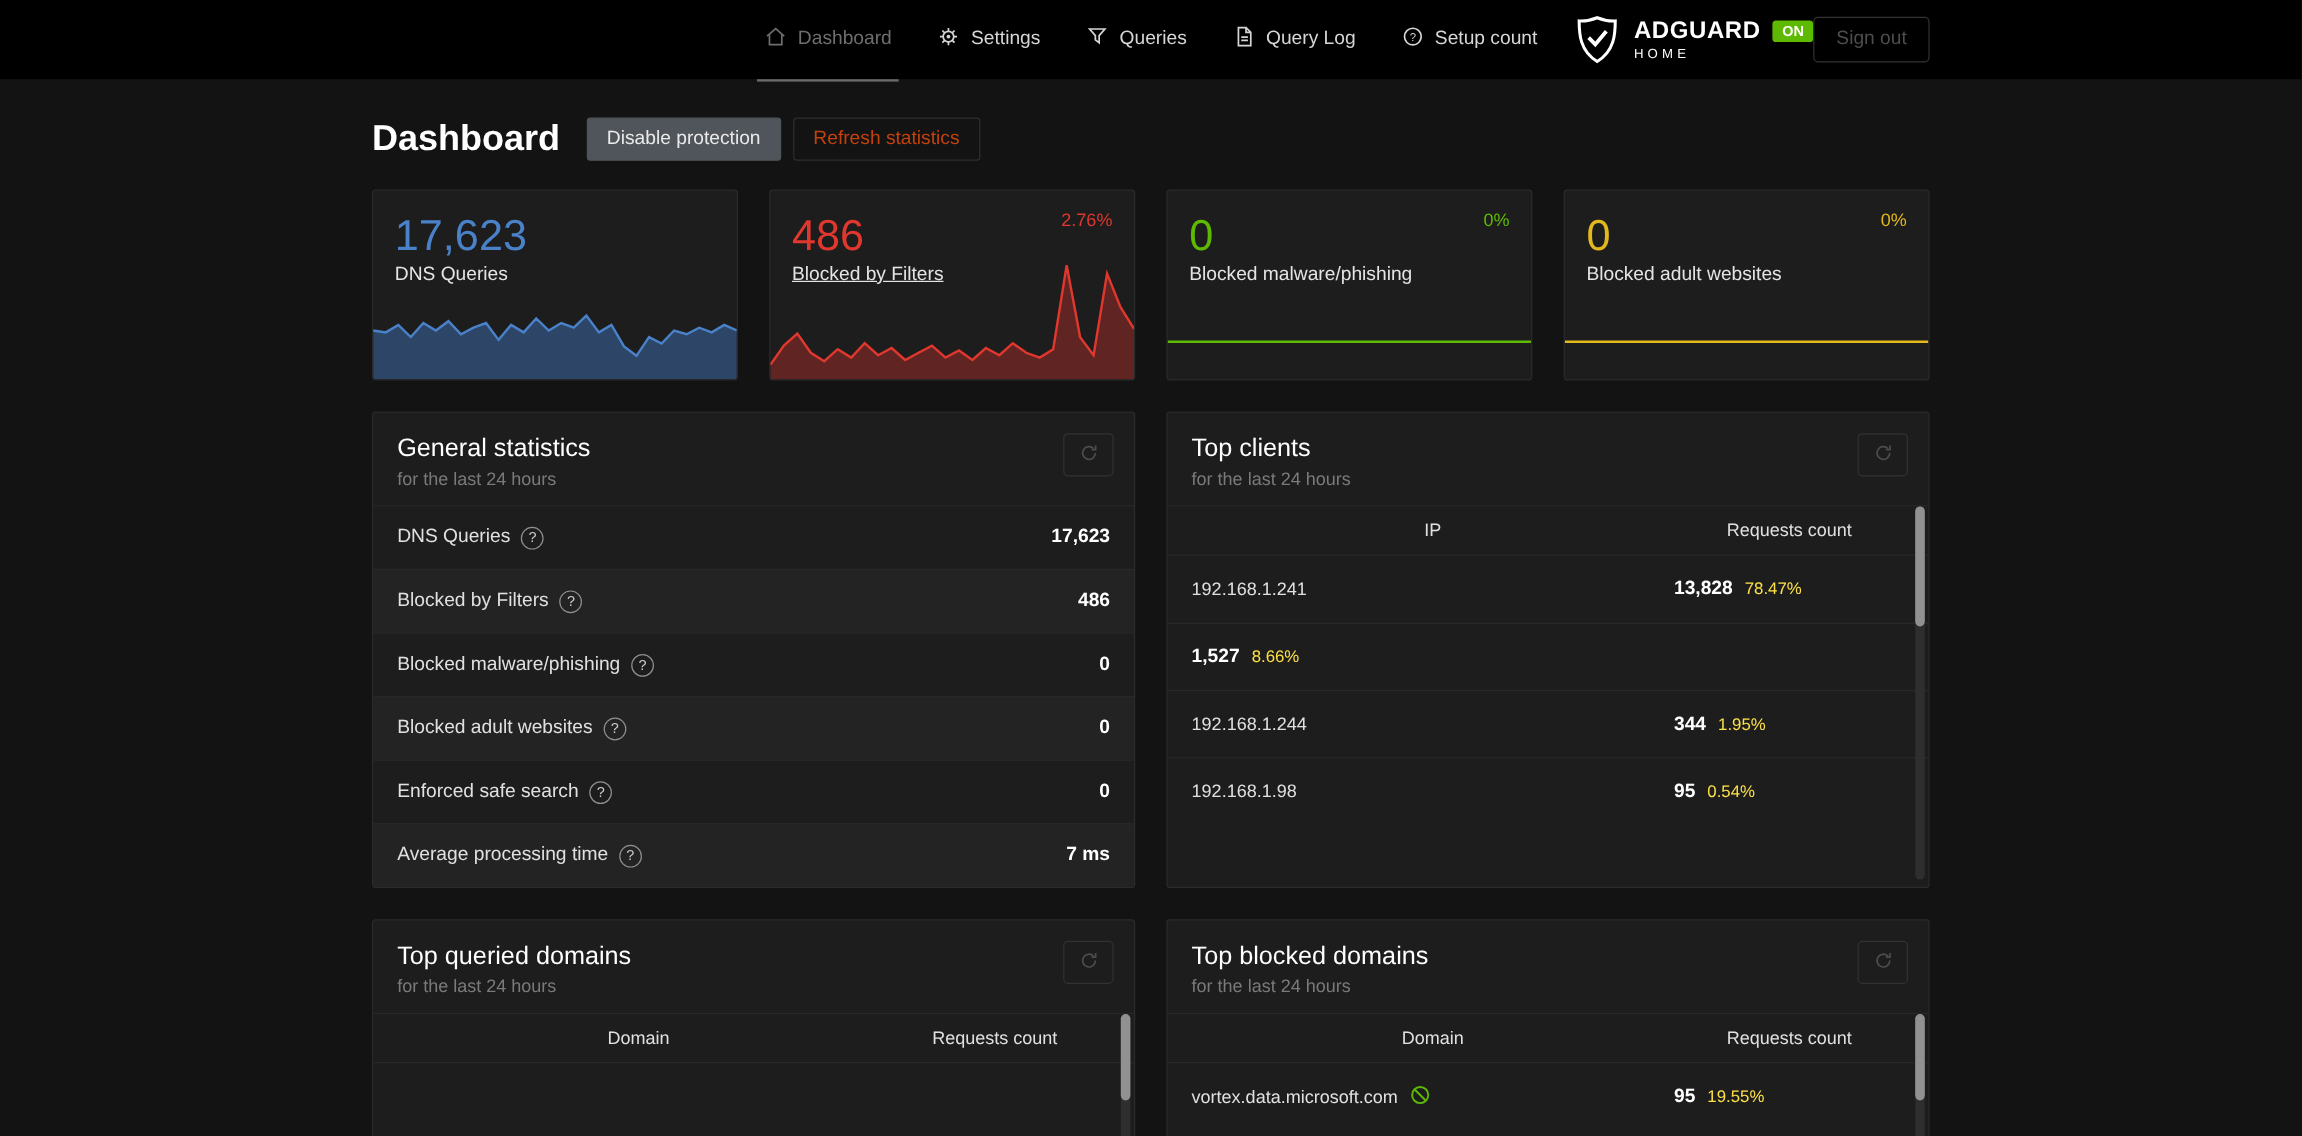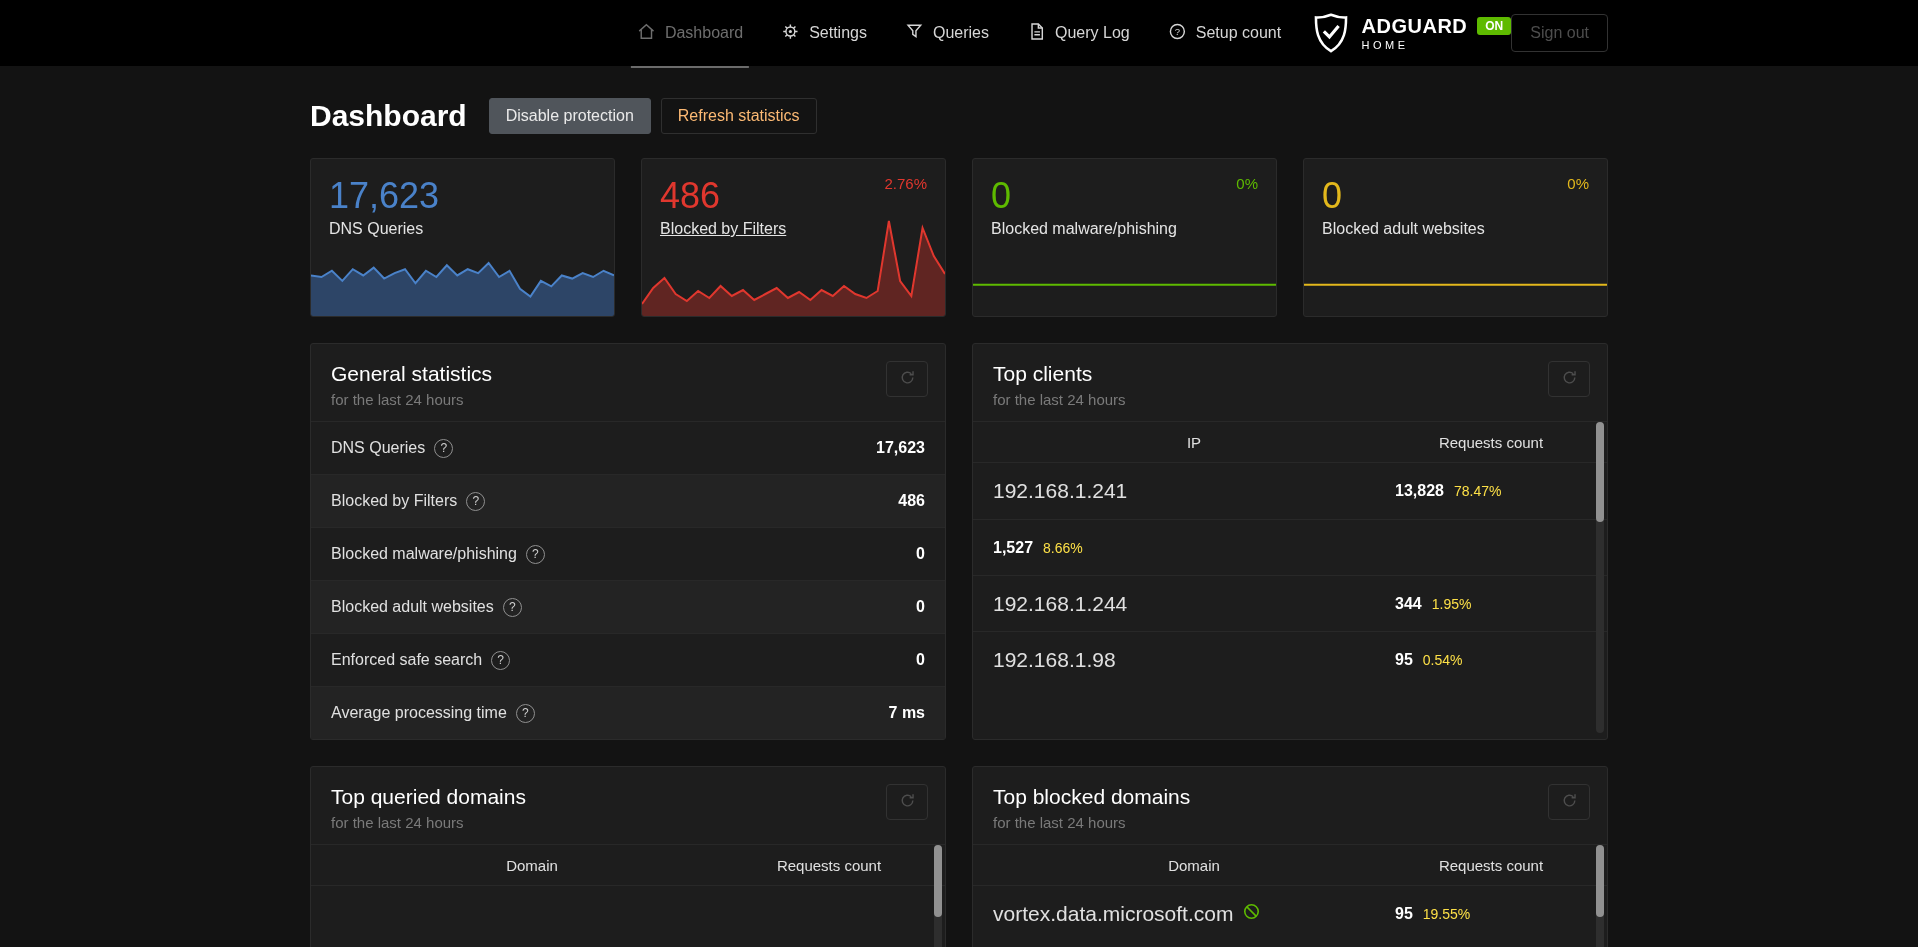--- a/index.html
+++ b/index.html
@@ -32,21 +32,21 @@
     bottom:-2px; height:2px; background:#6b6b6b; }
   .signout-btn { background:transparent; border:1px solid #323232; color:#4d4d4d;
     font-size:16px; padding:9px 18px; border-radius:4px; cursor:pointer;
     font-family:inherit; }
 
   
   .page-header { display:flex; align-items:center; margin-top:32px; }
   .page-title { font-size:30px; font-weight:700; color:#fff; margin:0 22px 0 0; }
   .btn { font-family:inherit; font-size:16px; padding:8px 16px; border-radius:3px; cursor:pointer; }
   .btn-disable { background:#50555b; border:1px solid #50555b; color:#eaeaea; margin-right:10px; }
-  .btn-refresh-stats { background:transparent; border:1px solid #2f2f2f; color:#fdba74; }
+  .btn-refresh-stats { background:transparent; border:1px solid #2f2f2f; color:#c2410c; }
 
   
   .stat-grid { display:grid; grid-template-columns:repeat(4,1fr); gap:26px; margin-top:24px; }
   .stat-card { position:relative; background:#1d1d1d; border:1px solid #2b2b2b;
     border-radius:3px; height:159px; overflow:hidden; }
   .stat-value { font-size:36px; margin:16px 0 3px 18px; }
   .stat-label { font-size:16px; margin-left:18px; color:#e4e4e4; }
   .stat-label.link { text-decoration:underline; cursor:pointer; }
   .stat-percent { position:absolute; top:16px; right:18px; font-size:15px; }
   .sparkline { position:absolute; left:0; right:0; bottom:0; width:100%; display:block; }
@@ -77,21 +77,21 @@
   .row-value { font-weight:700; color:#fff; }
 
   
   .t-head { display:flex; align-items:center; height:42px; padding:0 20px;
     border-top:1px solid #282828; border-bottom:1px solid #282828;
     font-size:15px; color:#e0e0e0; }
   .col-main { flex:1; text-align:center; }
   .col-count { width:192px; text-align:center; }
   .t-row { display:flex; align-items:center; min-height:56px; padding:8px 20px; }
   .t-row + .t-row { border-top:1px solid #282828; }
-  .cell-main { flex:1; font-size:21px; color:#e0e0e0; display:flex; align-items:center; gap:9px; }
+  .cell-main { flex:1; font-size:15px; color:#e0e0e0; display:flex; align-items:center; gap:9px; }
   .cell-count { width:192px; }
   .count-line { display:flex; align-items:baseline; gap:10px; }
   .count-num { font-weight:700; font-size:16px; color:#fff; }
   .count-pct { font-size:14px; color:#fde047;text-align:right; }
   .bar { height:4px; background:#ffffff; border-radius:2px; margin-top:6px; overflow:hidden; }
   .bar-fill { height:100%; border-radius:2px; }
 
   
   .v-scroll { position:absolute; right:3px; width:8px; border-radius:4px; background:#2e2e2e; }
   .v-thumb { position:absolute; top:0; left:0; right:0; border-radius:4px;

